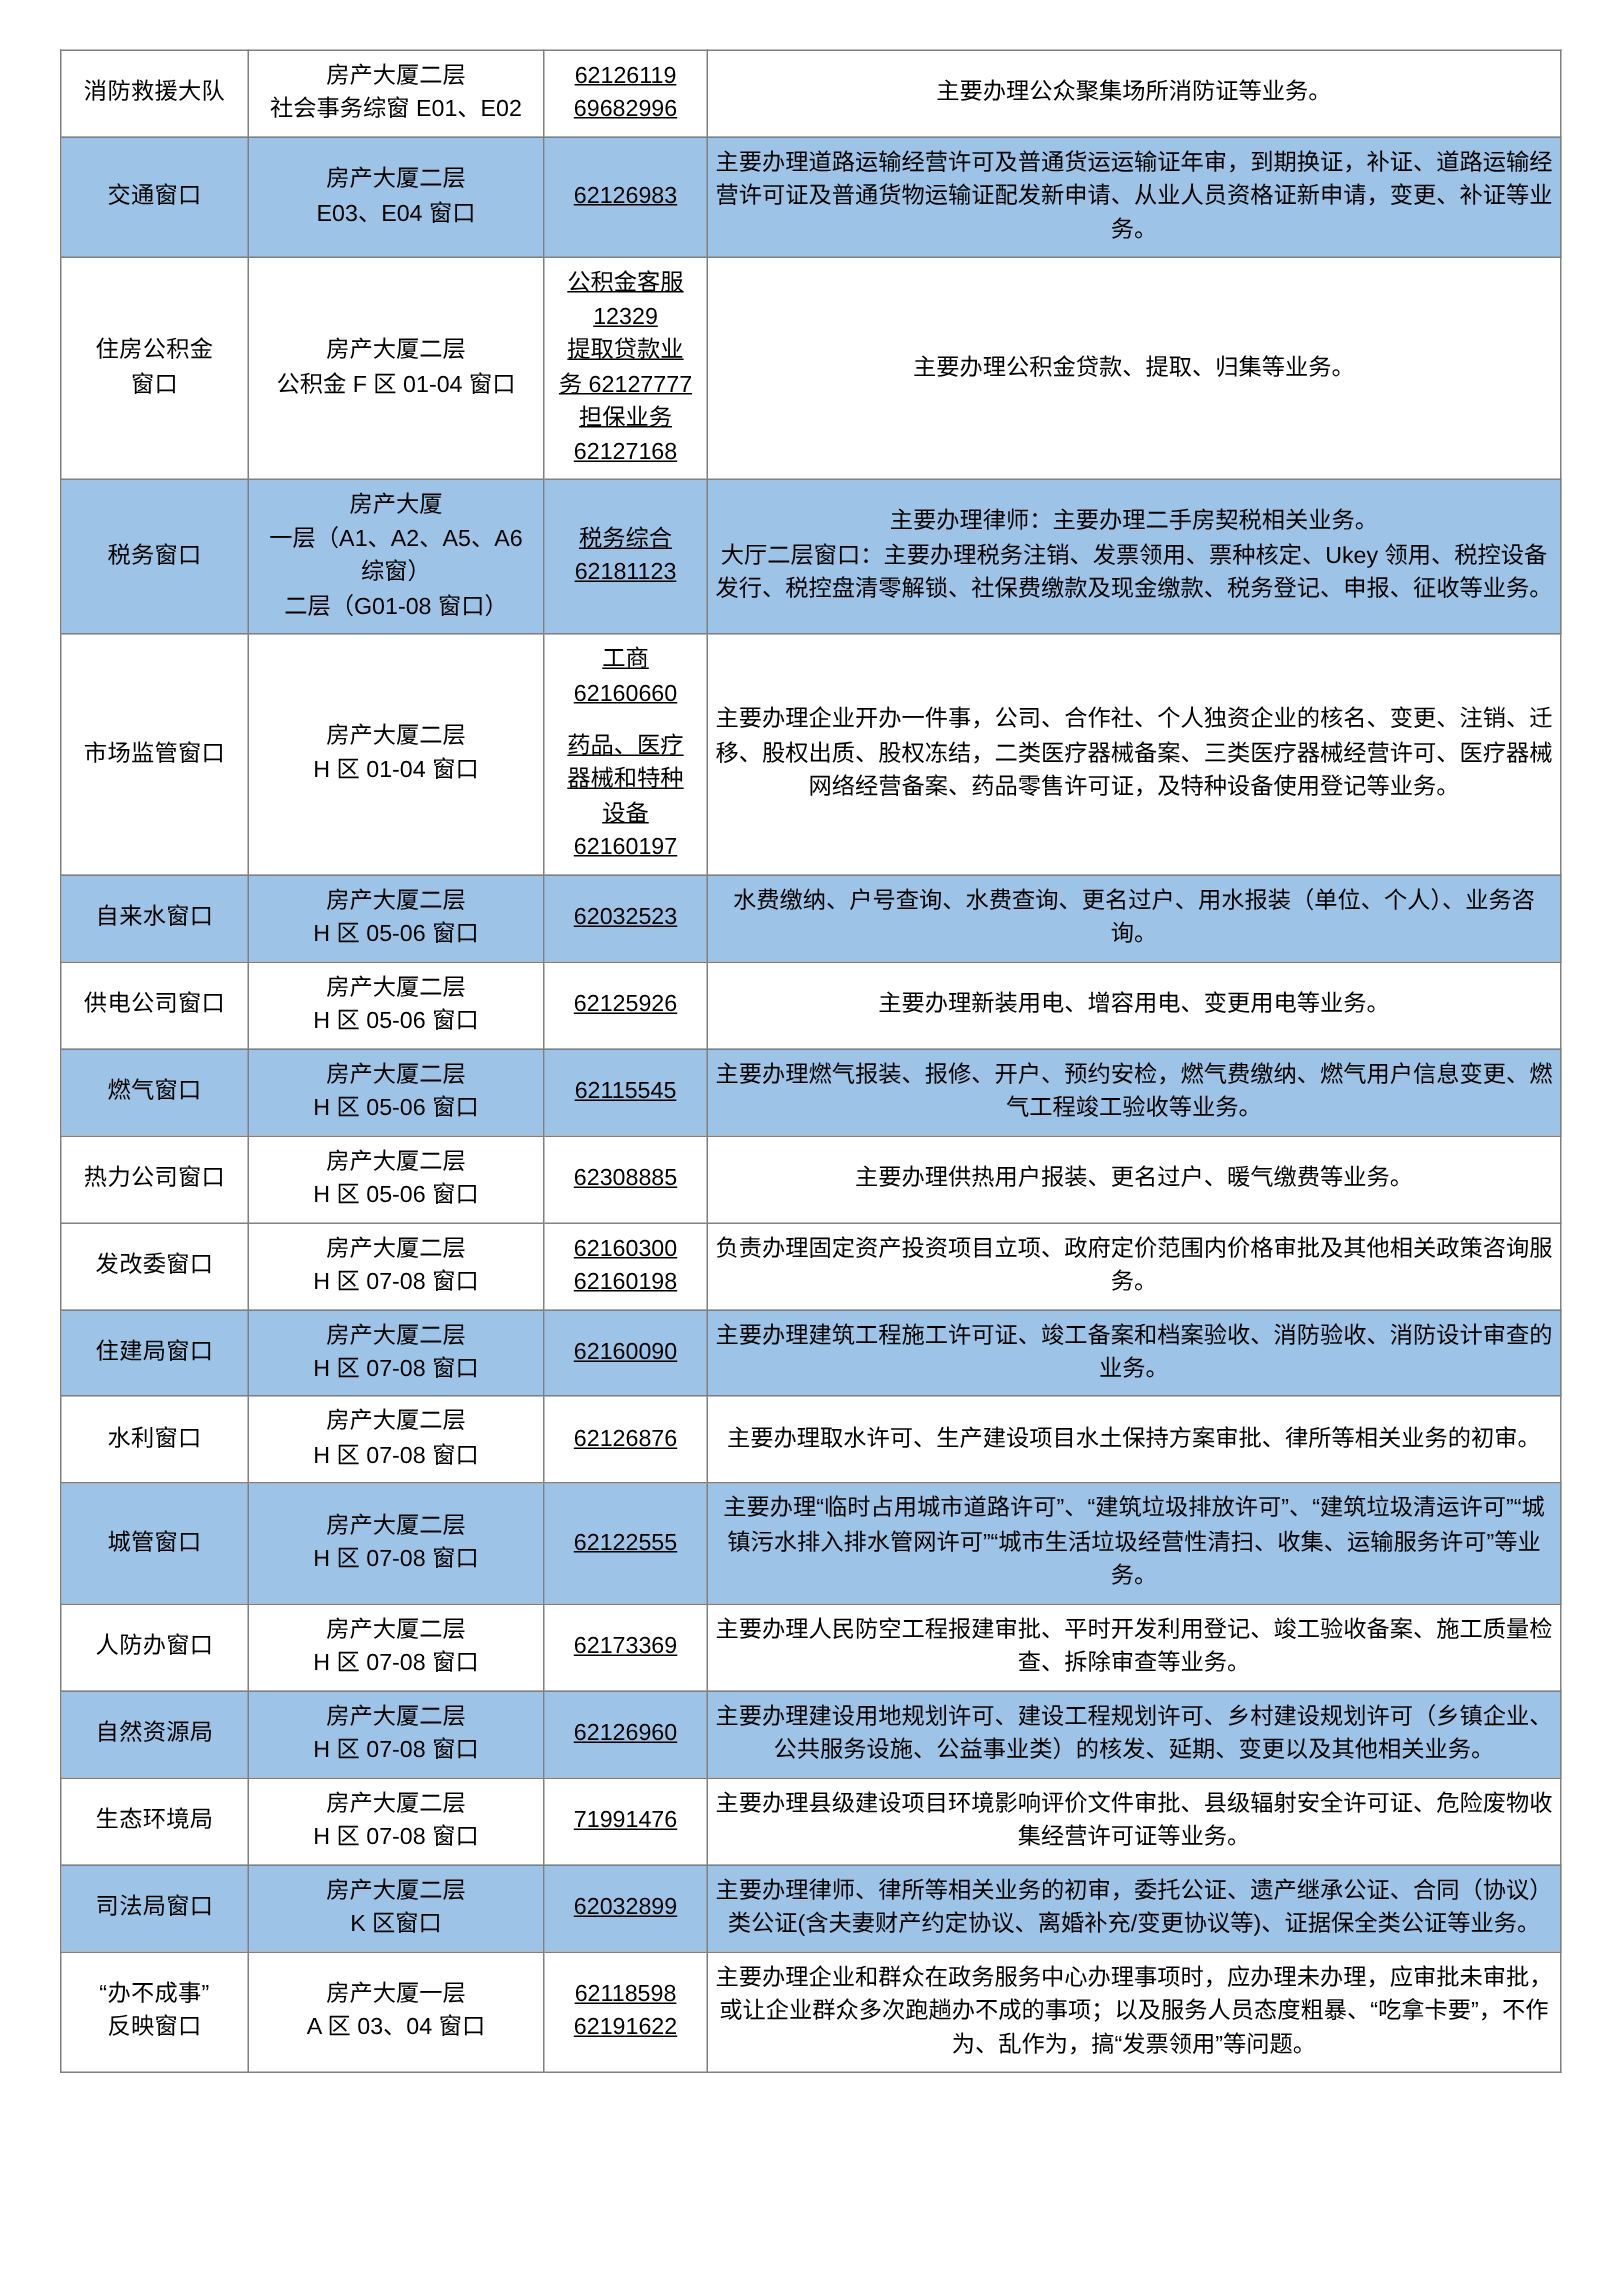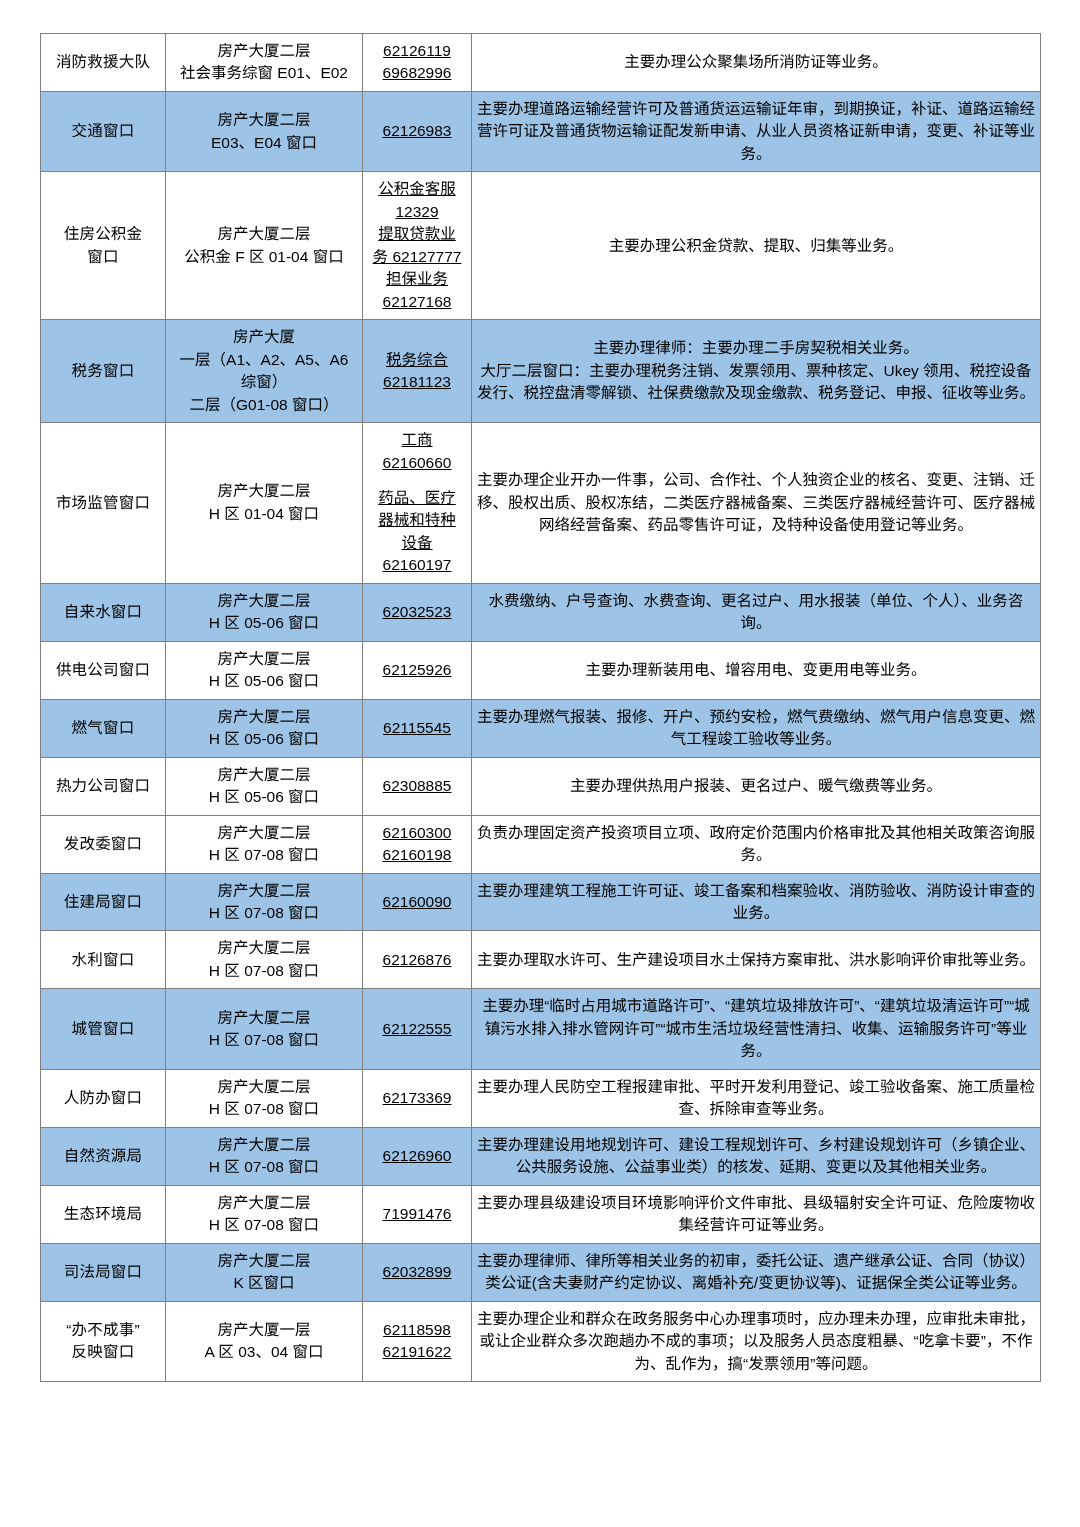--- a/index.html
+++ b/index.html
@@ -272,21 +272,21 @@
             <span class="line">水利窗口</span>
           </td>
           <td class="cell-loc">
             <span class="line">房产大厦二层</span>
             <span class="line">H 区 07-08 窗口</span>
           </td>
           <td class="cell-tel">
             <span class="line">62126876</span>
           </td>
           <td class="cell-desc">
-            <span class="line">主要办理取水许可、生产建设项目水土保持方案审批、洪水影响评价审批等业务。</span>
+            <span class="line">主要办理取水许可、生产建设项目水土保持方案审批、律所等相关业务的初审。</span>
           </td>
         </tr>
         <tr class="row-shaded">
           <td class="cell-name">
             <span class="line">城管窗口</span>
           </td>
           <td class="cell-loc">
             <span class="line">房产大厦二层</span>
             <span class="line">H 区 07-08 窗口</span>
           </td>

